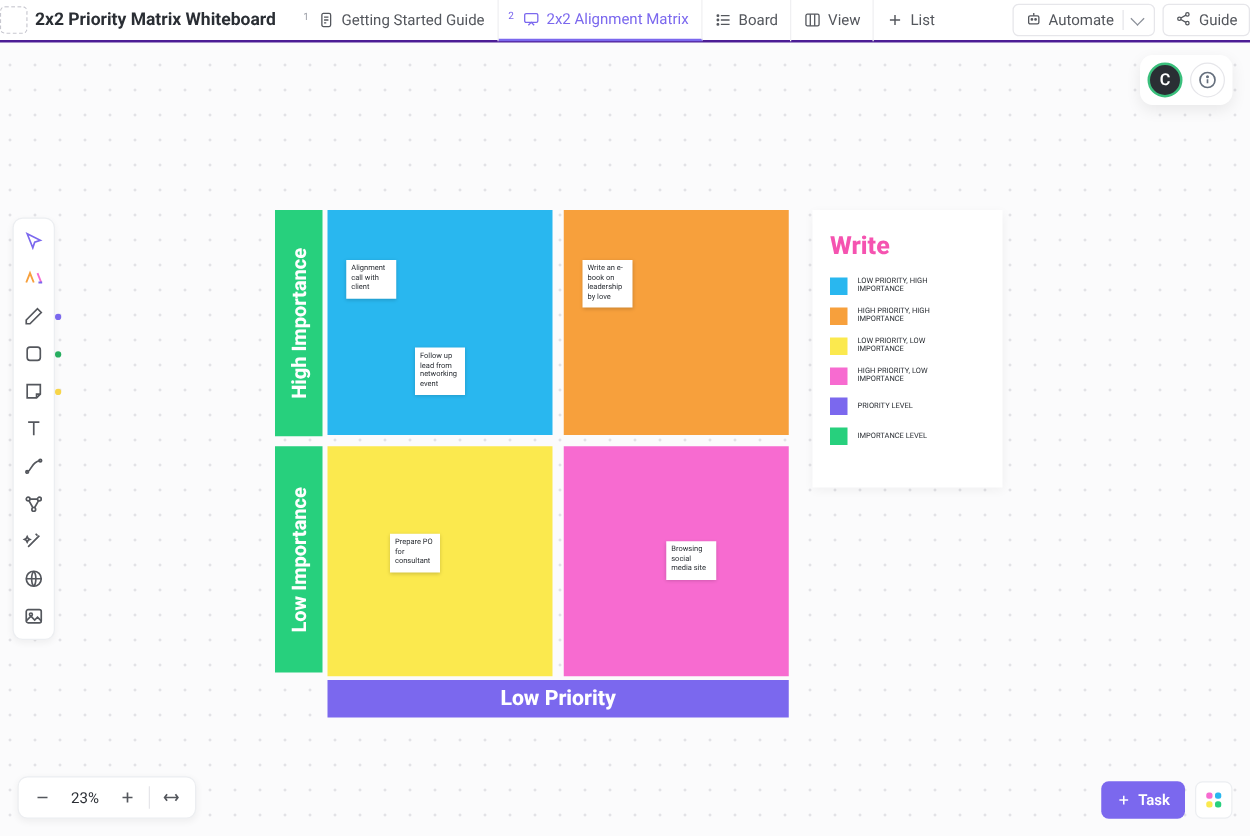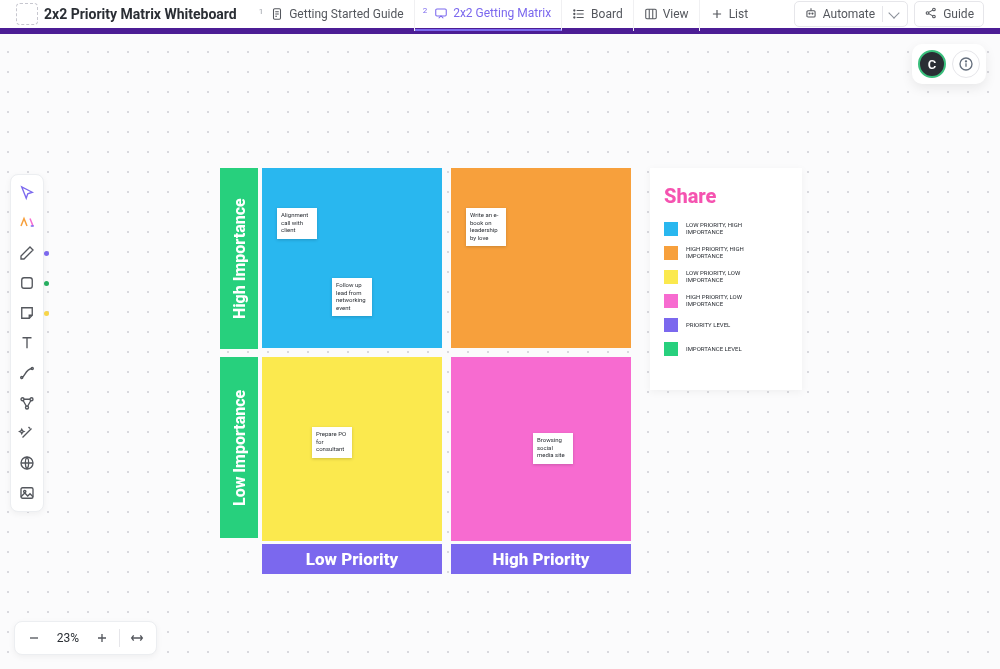--- a/index.html
+++ b/index.html
@@ -1,19 +1,19 @@
 <!DOCTYPE html>
 <html><head>
 <meta charset="utf-8">
 <style>
 * { margin: 0; padding: 0; box-sizing: border-box; font-family: -apple-system, BlinkMacSystemFont, "Segoe UI", Roboto, sans-serif; }
 body { width: 1000px; height: 669px; overflow: hidden; background: #fff; position: relative; }
 
 
-.topbar { height: 34px; display: flex; align-items: center; padding: 0 16px; border-bottom: 6px solid #4c1d95; background: #fff; position: relative; z-index: 10; }
+.topbar { height: 34px; display: flex; align-items: center; padding: 0 0; border-bottom: 2px solid #4c1d95; background: #fff; position: relative; z-index: 10; }
 .doc-icon { width: 22px; height: 22px; border: 1px dashed #c7c7cf; border-radius: 4px; margin-right: 6px; }
 .doc-title { font-size: 14px; font-weight: 700; color: #2a2e34; margin-right: 14px; }
 .tab { display: flex; align-items: center; height: 34px; padding: 0 10px; font-size: 12px; color: #54575d; cursor: pointer; gap: 5px; border-right: 1px solid #f0f0f2; }
 .tab.active { color: #7b68ee; border-bottom: 2px solid #7b68ee; }
 .tab .ico { width: 14px; height: 14px; display: inline-block; }
 .tab .sup { font-size: 8px; color: #9a9ea6; position: relative; top: -3px; left: -2px; }
 .spacer { flex: 1; }
 .btn { display: flex; align-items: center; gap: 5px; height: 26px; padding: 0 9px; border: 1px solid #e6e6ea; border-radius: 5px; font-size: 12px; color: #54575d; cursor: pointer; background: #fff; margin-left: 28px; }
 .btn + .btn { margin-left: 6px; }
 .caret { width: 8px; height: 8px; border-right: 1px solid #8a8f98; border-bottom: 1px solid #8a8f98; transform: rotate(45deg); margin-top: -3px; }
@@ -97,21 +97,21 @@
   </div>
 
   <div class="tab active">
     <span class="sup" style="color:#7b68ee">2</span>
     <span class="ico">
       <svg viewBox="0 0 24 24" fill="none" stroke="currentColor" stroke-width="1.8">
           <rect x="3" y="5" width="18" height="12" rx="2"></rect>
           <path d="M8 21l4-4 4 4"></path>
         </svg>
     </span>
-    <span>2x2 Getting Matrix</span>
+    <span>2x2 Alignment Matrix</span>
   </div>
 
   <div class="tab">
     <span class="ico">
       <svg viewBox="0 0 24 24" fill="none" stroke="currentColor" stroke-width="2">
           <path d="M8 6h12M8 12h12M8 18h12"></path>
           <circle cx="4" cy="6" r="1"></circle>
           <circle cx="4" cy="12" r="1"></circle>
           <circle cx="4" cy="18" r="1"></circle>
         </svg>
@@ -268,26 +268,25 @@
       </div>
       <div class="quad q3">
         <div class="note" style="top:70px;left:50px">Prepare PO for consultant</div>
       </div>
       <div class="quad q4">
         <div class="note" style="top:76px;left:82px">Browsing social media site</div>
       </div>
     </div>
     <div class="xaxis">
       <div class="xlabel">Low Priority</div>
-      <div class="xlabel">High Priority</div>
     </div>
   </div>
 
   <div class="legend">
-    <div class="legend-title">Share</div>
+    <div class="legend-title">Write</div>
     <div class="legend-row">
       <div class="swatch" style="background:#29b7ef"></div>
       <div class="legend-label">LOW PRIORITY, HIGH IMPORTANCE</div>
     </div>
     <div class="legend-row">
       <div class="swatch" style="background:#f7a03c"></div>
       <div class="legend-label">HIGH PRIORITY, HIGH IMPORTANCE</div>
     </div>
     <div class="legend-row">
       <div class="swatch" style="background:#fbe94e"></div>
@@ -320,14 +319,30 @@
         </svg>
     </div>
     <div class="zoom-sep"></div>
     <div class="zoom-btn">
       <svg viewBox="0 0 24 24" fill="none" stroke="currentColor" stroke-width="2">
           <path d="M7 8l-3 4 3 4M17 8l3 4-3 4M4 12h16"></path>
         </svg>
     </div>
   </div>
 
+  <div class="task-corner">
+    <div class="task-btn">
+      <svg width="12" height="12" viewBox="0 0 24 24" fill="none" stroke="currentColor" stroke-width="2.5">
+          <path d="M12 5v14M5 12h14"></path>
+        </svg>
+      <span>Task</span>
+    </div>
+    <div class="apps-btn">
+      <div class="apps-grid">
+        <div class="d" style="background:#f76bd0"></div>
+        <div class="d" style="background:#29b7ef"></div>
+        <div class="d" style="background:#fbe94e"></div>
+        <div class="d" style="background:#27d07d"></div>
+      </div>
+    </div>
+  </div>
 
 </div>
 
 </body></html>

